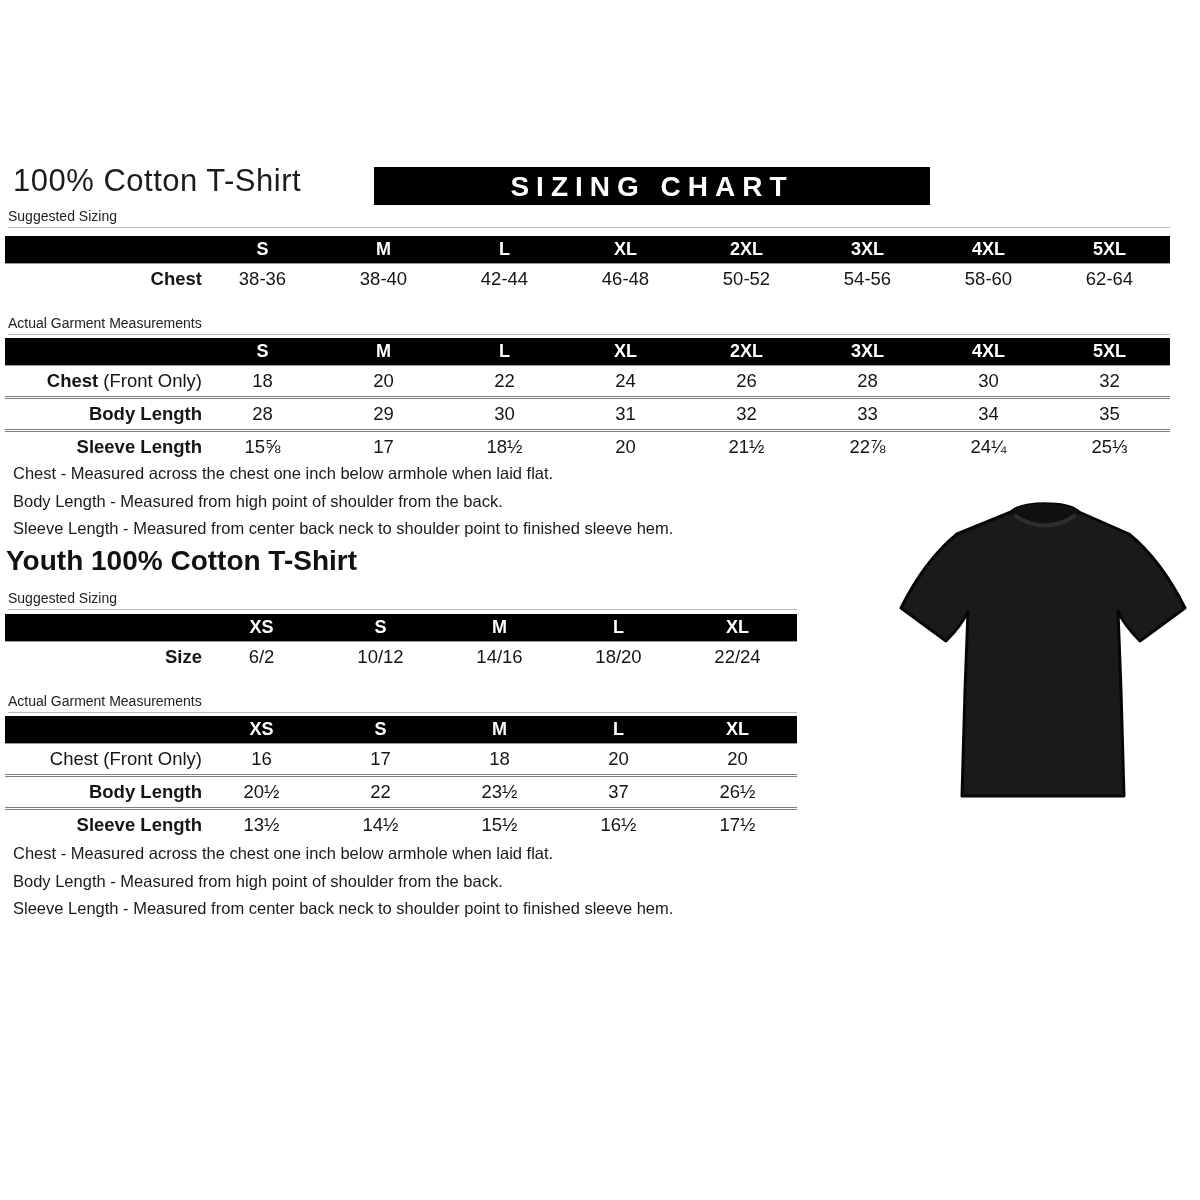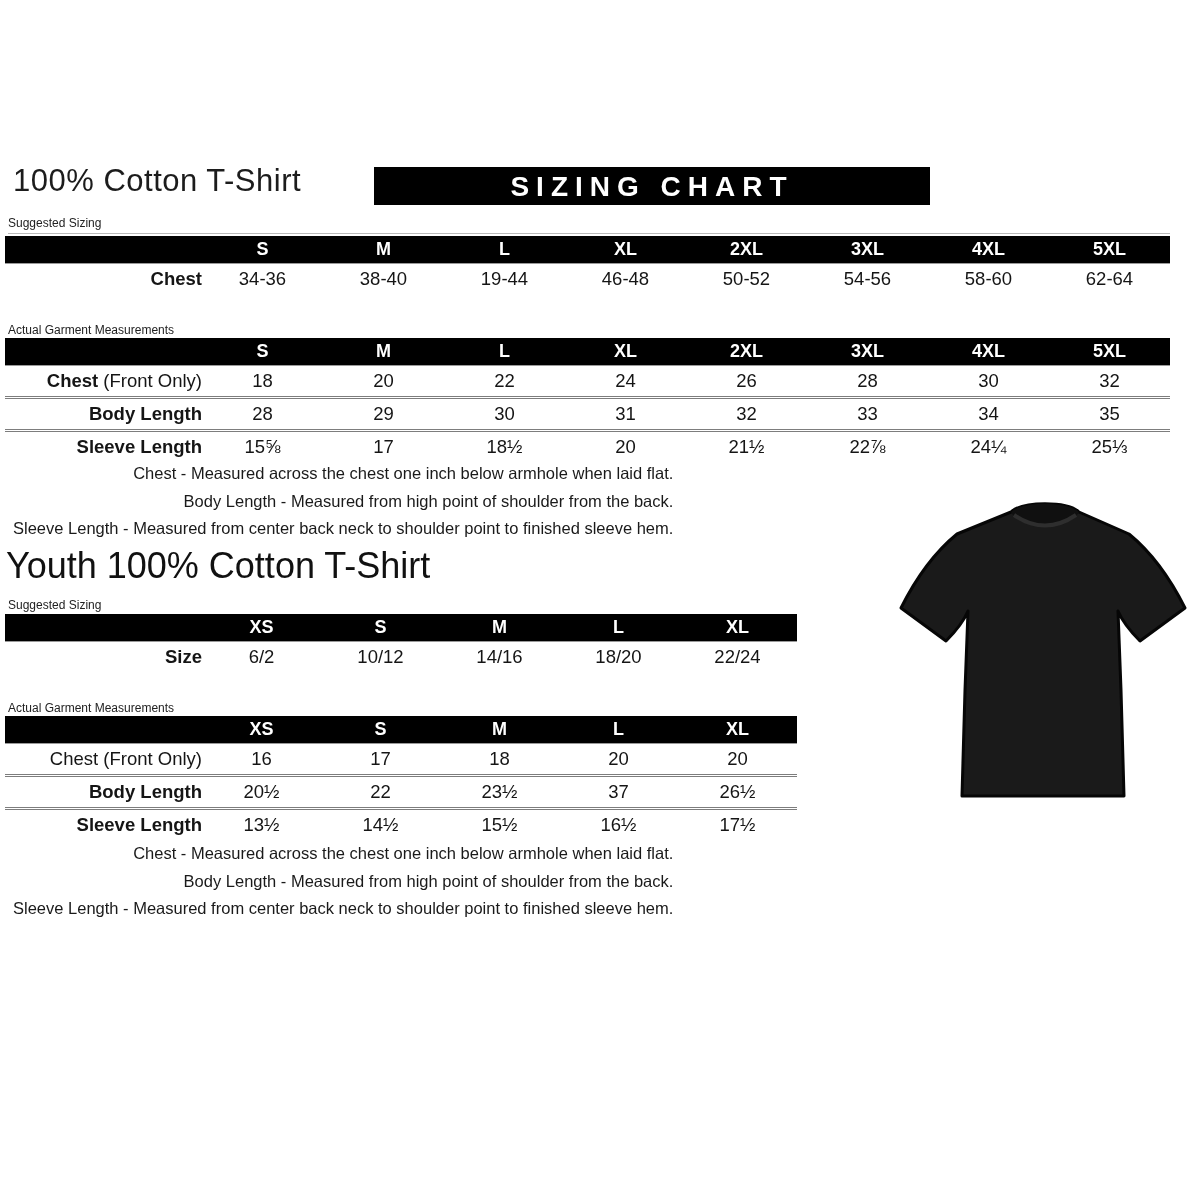--- a/index.html
+++ b/index.html
@@ -16,26 +16,26 @@
     font-size:31px;font-weight:400;letter-spacing:.5px;color:#1c1c1c;
   }
   .banner{
     position:absolute;left:346px;top:167px;width:556px;height:38px;
     background:#000;color:#fff;
     font-size:28px;font-weight:700;letter-spacing:7px;
     text-align:center;line-height:39px;margin-left:28px;
   }
   .youth-title{
     position:absolute;left:6px;top:545px;
-    font-size:36px;font-weight:400;color:#111;
+    font-size:28px;font-weight:700;color:#111;
   }
   .sec-label{
     position:absolute;left:8px;
-    font-size:12px;color:#222;
-    border-bottom:1px solid #b9b9b9;padding-bottom:3px;margin-top:8px;
+    font-size:14px;color:#222;
+    border-bottom:1px solid #b9b9b9;padding-bottom:3px;
   }
   #adult-suggested-label{top:208px;width:1162px;}
   #adult-actual-label{top:315px;width:1162px;}
   #youth-suggested-label{top:590px;width:789px;}
   #youth-actual-label{top:693px;width:789px;}
 
   .sztable{position:absolute;}
   #table-adult-suggested{left:5px;top:236px;width:1165px;}
   #table-adult-actual{left:5px;top:338px;width:1165px;}
   #table-youth-suggested{left:5px;top:614px;width:792px;}
@@ -49,21 +49,21 @@
   }
   .body-row{height:30px;font-size:18.5px;}
   .tcell{flex:1;text-align:center;white-space:nowrap;}
   .tcell.label{flex:0 0 185px;text-align:right;padding-left:12px;}
   .tcell.label .b{font-weight:700;}
   .rules .body-row + .body-row{border-top:3px double #7d7d7d;}
 
   .footnotes{position:absolute;left:13px;}
   #adult-footnotes{top:460px;}
   #youth-footnotes{top:840px;}
-  .footnotes div{font-size:16.5px;line-height:27.5px;color:#1a1a1a;white-space:nowrap;text-align:right;}
+  .footnotes div{font-size:16.5px;line-height:27.5px;color:#1a1a1a;white-space:nowrap;}
 
   .tshirt{position:absolute;left:893px;top:490px;width:300px;height:315px;}
 </style>
 </head>
 <body>
 
 <div class="page">
 
   <div class="page-title">100% Cotton T-Shirt</div>
   <div class="banner">SIZING CHART</div>
@@ -76,23 +76,23 @@
         <div class="tcell">M</div>
         <div class="tcell">L</div>
         <div class="tcell">XL</div>
         <div class="tcell">2XL</div>
         <div class="tcell">3XL</div>
         <div class="tcell">4XL</div>
         <div class="tcell">5XL</div>
       </div>
       <div class="trow body-row">
         <div class="tcell label"><span class="b">Chest</span></div>
-        <div class="tcell">34-36</div>
+        <div class="tcell">38-36</div>
         <div class="tcell">38-40</div>
-        <div class="tcell">19-44</div>
+        <div class="tcell">42-44</div>
         <div class="tcell">46-48</div>
         <div class="tcell">50-52</div>
         <div class="tcell">54-56</div>
         <div class="tcell">58-60</div>
         <div class="tcell">62-64</div>
       </div>
     </div>
 
   <div id="adult-actual-label" class="sec-label">Actual Garment Measurements</div>
   <div id="table-adult-actual" class="sztable rules">

